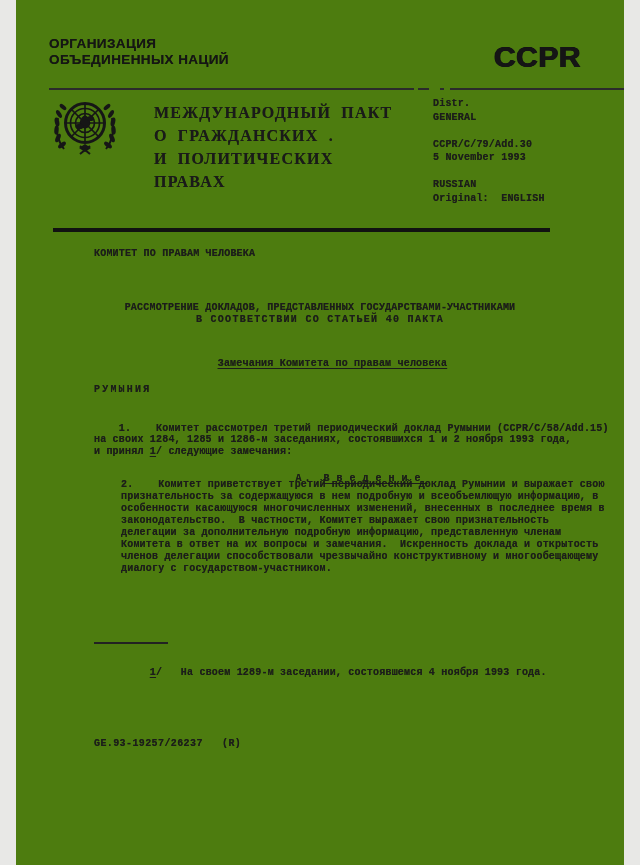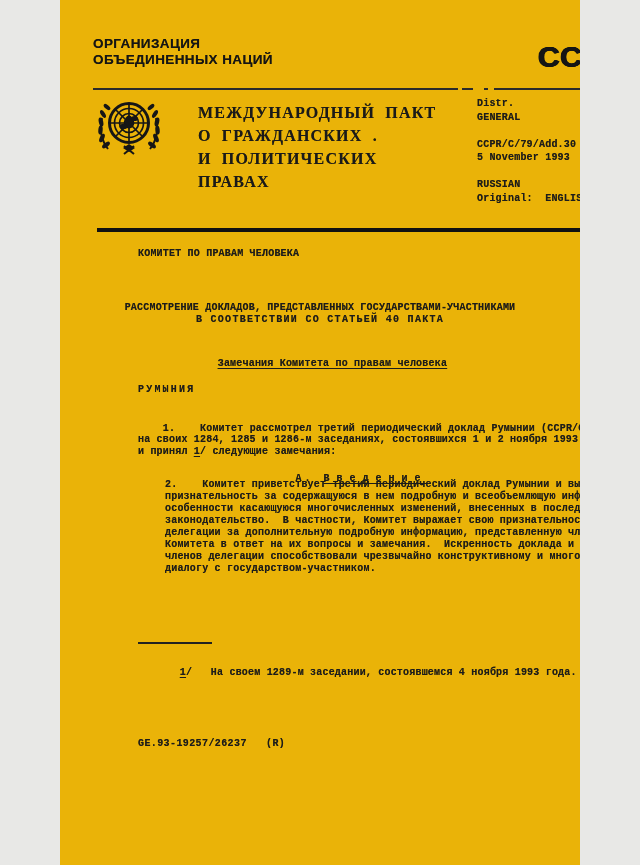--- a/index.html
+++ b/index.html
@@ -1,20 +1,20 @@
 <!DOCTYPE html>
 <html><head>
 <meta charset="utf-8">
 <style>
   html,body{margin:0;padding:0;background:#e8e8e6;}
   .page{
     position:relative;
-    width:520px;height:865px;
+    width:608px;height:865px;
     margin:0 auto;
-    background:#eab308;
+    background:#4d7c0f;
     overflow:hidden;
     font-family:"Liberation Mono","DejaVu Sans Mono",monospace;
     color:#1b1b1b;
   }
   .abs{position:absolute;}
   .mono{
     font-family:"Liberation Mono","DejaVu Sans Mono",monospace;
     font-size:10px;
     font-weight:600;
     letter-spacing:0.2px;
@@ -64,21 +64,21 @@
   .title-l2{top:314px;padding-left:0;letter-spacing:1.3px;}
   .subtitle{top:346px;}
   .u{ text-decoration:underline; text-underline-offset:2px; text-decoration-thickness:1px;}
   .country{left:78px;top:384px;letter-spacing:2.2px;}
   .para1{left:78px;top:411px;line-height:11.7px;}
   .section-a{top:461px;padding-left:58px;}
   .section-a .label{letter-spacing:3px;margin-right:10px;}
   .section-a .head{letter-spacing:7px;font-weight:bold;text-align:center;}
   .para2{left:78px;top:479px;line-height:12px;margin-left:27px;}
   .fn-rule{left:78px;top:642px;width:74px;height:2px;background:#222;}
-  .footnote{left:64px;top:655px;}
+  .footnote{left:78px;top:655px;}
   .footer-code{left:78px;top:738px;letter-spacing:0.4px;}
   .emblem{left:33px;top:96px;}
 </style>
 </head>
 <body>
 
 <div class="page">
 
   <div class="abs sans-bold org-name">ОРГАНИЗАЦИЯ
 ОБЪЕДИНЕННЫХ НАЦИЙ</div>

